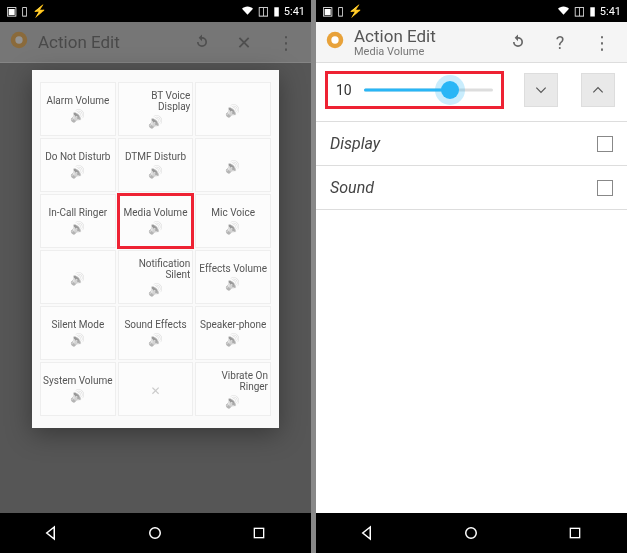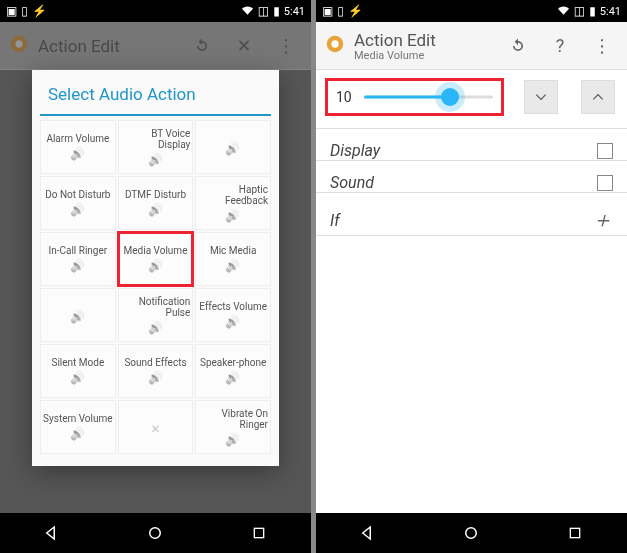--- a/index.html
+++ b/index.html
@@ -33,21 +33,21 @@
     display: flex;
     align-items: center;
     padding: 0 6px;
     font-size: 11px;
     justify-content: space-between;
   }
   .statusbar .sb-left, .statusbar .sb-right { display: flex; align-items: center; gap: 4px; }
   .sb-icon { font-size: 12px; line-height: 1; }
   
   .appbar {
-    height: 48px;
+    height: 41px;
     background: #f5f5f5;
     display: flex;
     align-items: center;
     padding: 0 8px;
     border-bottom: 1px solid #ddd;
     gap: 8px;
   }
   .screen.left .appbar { background: rgba(245,245,245,0.55); }
   .appbar .title-block { flex: 1; }
   .appbar .title { font-size: 17px; color: #555; }
@@ -102,21 +102,21 @@
   .cell.special .lbl { color: #e28; }
   .cell.special .ic { color: #999; }
   
   .section {
     padding: 10px 14px 6px 14px;
     font-size: 16px;
     font-style: italic;
     color: #444;
     border-bottom: 1px solid #ddd;
   }
-  .section.flex { display:flex; align-items:center; justify-content:space-between; padding-top:12px; padding-bottom:0; }
+  .section.flex { display:flex; align-items:center; justify-content:space-between; padding-top:12px; padding-bottom:12px; }
   .row-level {
     padding: 10px 12px 14px 12px;
     display: flex;
     align-items: center;
     gap: 23px;
     border-bottom: 1px solid #ddd;
   }
   .slider-group {
     display: flex;
     align-items: center;
@@ -214,21 +214,20 @@
       </div>
       <div class="act">✕</div>
       <div class="act">⋮</div>
     </div>
 
     <div class="content-fill"></div>
 
     <div class="dim"></div>
 
     <div class="dialog">
-      <div class="dialog-title">Select Audio Action</div>
       <div class="grid" id="audio-grid">
           <div class="cell">
             <div class="lbl">Alarm Volume</div>
             <div class="ic" style="filter: grayscale(1) opacity(0.5);">🔊</div>
           </div>
           <div class="cell">
             <div class="lbl">BT Voice Display</div>
             <div class="ic" style="filter: grayscale(1) opacity(0.5);">🔊</div>
           </div>
           <div class="cell">
@@ -236,40 +235,39 @@
           </div>
           <div class="cell">
             <div class="lbl">Do Not Disturb</div>
             <div class="ic" style="filter: grayscale(1) opacity(0.5);">🔊</div>
           </div>
           <div class="cell">
             <div class="lbl">DTMF Disturb</div>
             <div class="ic" style="filter: grayscale(1) opacity(0.5);">🔊</div>
           </div>
           <div class="cell">
-            <div class="lbl">Haptic Feedback</div>
             <div class="ic" style="filter: grayscale(1) opacity(0.5);">🔊</div>
           </div>
           <div class="cell">
             <div class="lbl">In-Call Ringer</div>
             <div class="ic" style="filter: grayscale(1) opacity(0.5);">🔊</div>
           </div>
           <div class="cell highlight">
             <div class="lbl">Media Volume</div>
             <div class="ic" style="filter: grayscale(1) opacity(0.5);">🔊</div>
           </div>
           <div class="cell">
-            <div class="lbl">Mic Media</div>
-            <div class="ic" style="filter: grayscale(1) opacity(0.5);">🔊</div>
-          </div>
-          <div class="cell">
-            <div class="ic" style="filter: grayscale(1) opacity(0.5);">🔊</div>
-          </div>
-          <div class="cell">
-            <div class="lbl">Notification Pulse</div>
+            <div class="lbl">Mic Voice</div>
+            <div class="ic" style="filter: grayscale(1) opacity(0.5);">🔊</div>
+          </div>
+          <div class="cell">
+            <div class="ic" style="filter: grayscale(1) opacity(0.5);">🔊</div>
+          </div>
+          <div class="cell">
+            <div class="lbl">Notification Silent</div>
             <div class="ic" style="filter: grayscale(1) opacity(0.5);">🔊</div>
           </div>
           <div class="cell">
             <div class="lbl">Effects Volume</div>
             <div class="ic" style="filter: grayscale(1) opacity(0.5);">🔊</div>
           </div>
           <div class="cell">
             <div class="lbl">Silent Mode</div>
             <div class="ic" style="filter: grayscale(1) opacity(0.5);">🔊</div>
           </div>
@@ -378,24 +376,20 @@
     <div class="section flex">
       <span>Display</span>
       <span class="checkbox"></span>
     </div>
 
     <div class="section flex">
       <span>Sound</span>
       <span class="checkbox"></span>
     </div>
 
-    <div class="section flex">
-      <span>If</span>
-      <span class="plus">＋</span>
-    </div>
 
     <div class="content-fill"></div>
 
     <div class="navbar">
       <div class="nbtn">
         <svg width="18" height="18" viewBox="0 0 24 24">
             <path d="M15 4l-10 8 10 8z" fill="none" stroke="#fff" stroke-width="2"></path>
           </svg>
       </div>
       <div class="nbtn">

